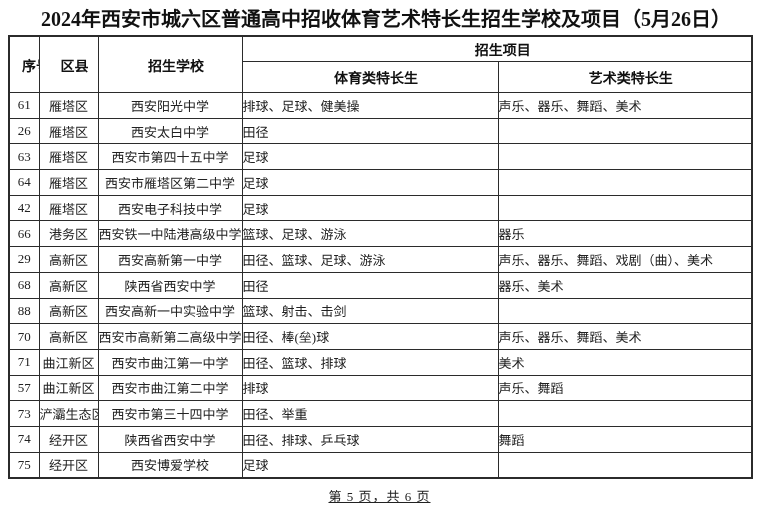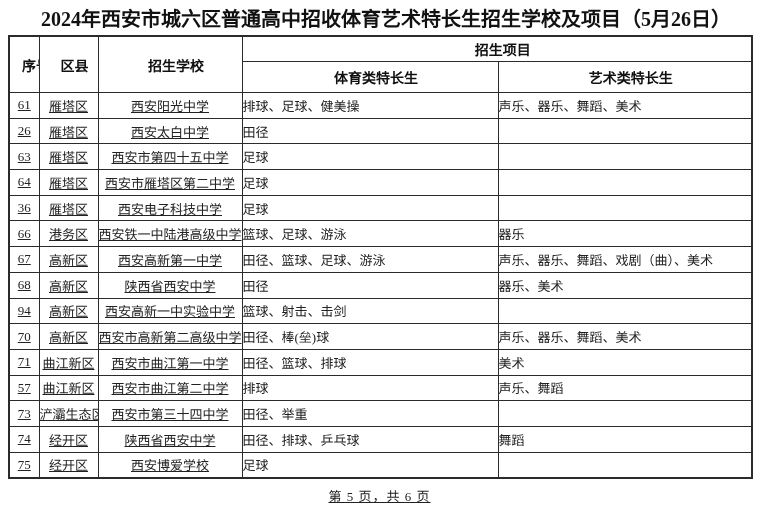--- a/index.html
+++ b/index.html
@@ -49,21 +49,21 @@
     padding-left: 12px;
   }
   tr.head-top th { height: 24px; }
   tr.head-sub th { height: 30px; text-align: center; }
   table.roster td {
     height: 24.7px;
     font-size: 13px;
     vertical-align: middle;
     color: #222222;
   }
-  td.cell-center { text-align: center; text-decoration: underline; }
+  td.cell-center { text-align: center; }
   td.cell-left { text-align: left; padding-left: 4px; font-family: Liberation Serif, serif; }
   .page-footer {
     margin-top: 7px;
     text-align: center;
     font-size: 13px;
     color: #222222;
     letter-spacing: 1px;
     text-decoration: underline;
   }
 </style>
@@ -117,49 +117,49 @@
           <td class="cell-left"></td>
         </tr>
         <tr>
           <td class="cell-center">64</td>
           <td class="cell-center">雁塔区</td>
           <td class="cell-center">西安市雁塔区第二中学</td>
           <td class="cell-left">足球</td>
           <td class="cell-left"></td>
         </tr>
         <tr>
-          <td class="cell-center">36</td>
+          <td class="cell-center">42</td>
           <td class="cell-center">雁塔区</td>
           <td class="cell-center">西安电子科技中学</td>
           <td class="cell-left">足球</td>
           <td class="cell-left"></td>
         </tr>
         <tr>
           <td class="cell-center">66</td>
           <td class="cell-center">港务区</td>
           <td class="cell-center">西安铁一中陆港高级中学</td>
           <td class="cell-left">篮球、足球、游泳</td>
           <td class="cell-left">器乐</td>
         </tr>
         <tr>
-          <td class="cell-center">67</td>
+          <td class="cell-center">29</td>
           <td class="cell-center">高新区</td>
           <td class="cell-center">西安高新第一中学</td>
           <td class="cell-left">田径、篮球、足球、游泳</td>
           <td class="cell-left">声乐、器乐、舞蹈、戏剧（曲）、美术</td>
         </tr>
         <tr>
           <td class="cell-center">68</td>
           <td class="cell-center">高新区</td>
           <td class="cell-center">陕西省西安中学</td>
           <td class="cell-left">田径</td>
           <td class="cell-left">器乐、美术</td>
         </tr>
         <tr>
-          <td class="cell-center">94</td>
+          <td class="cell-center">88</td>
           <td class="cell-center">高新区</td>
           <td class="cell-center">西安高新一中实验中学</td>
           <td class="cell-left">篮球、射击、击剑</td>
           <td class="cell-left"></td>
         </tr>
         <tr>
           <td class="cell-center">70</td>
           <td class="cell-center">高新区</td>
           <td class="cell-center">西安市高新第二高级中学</td>
           <td class="cell-left">田径、棒(垒)球</td>

